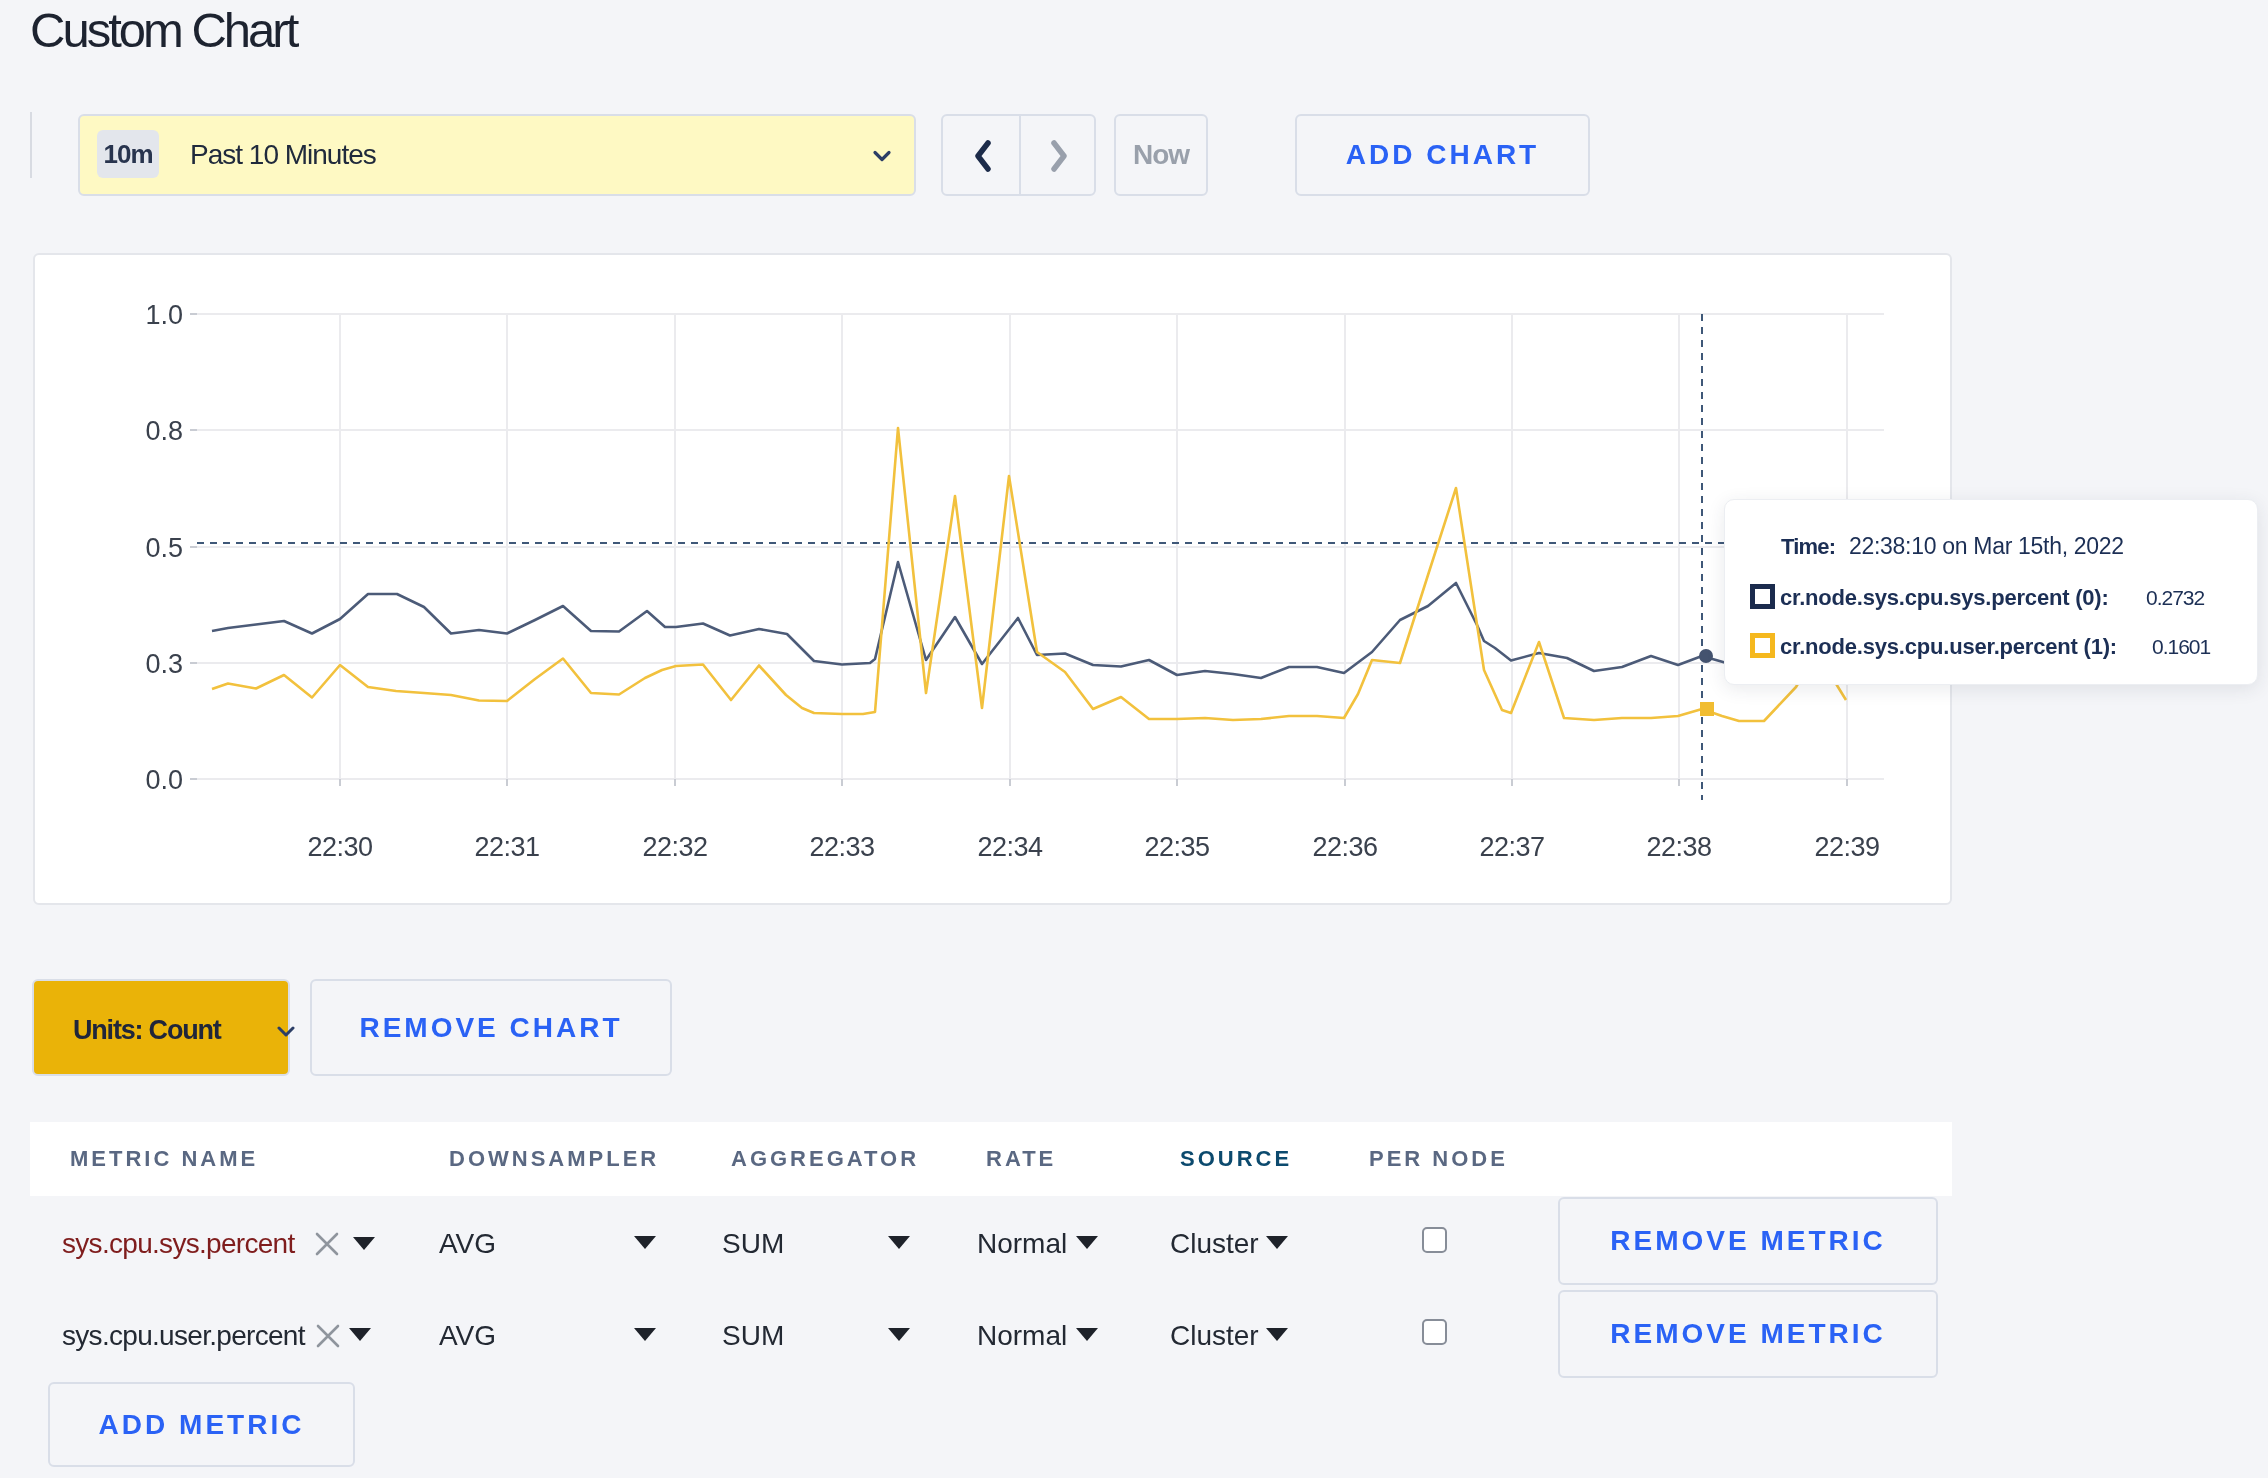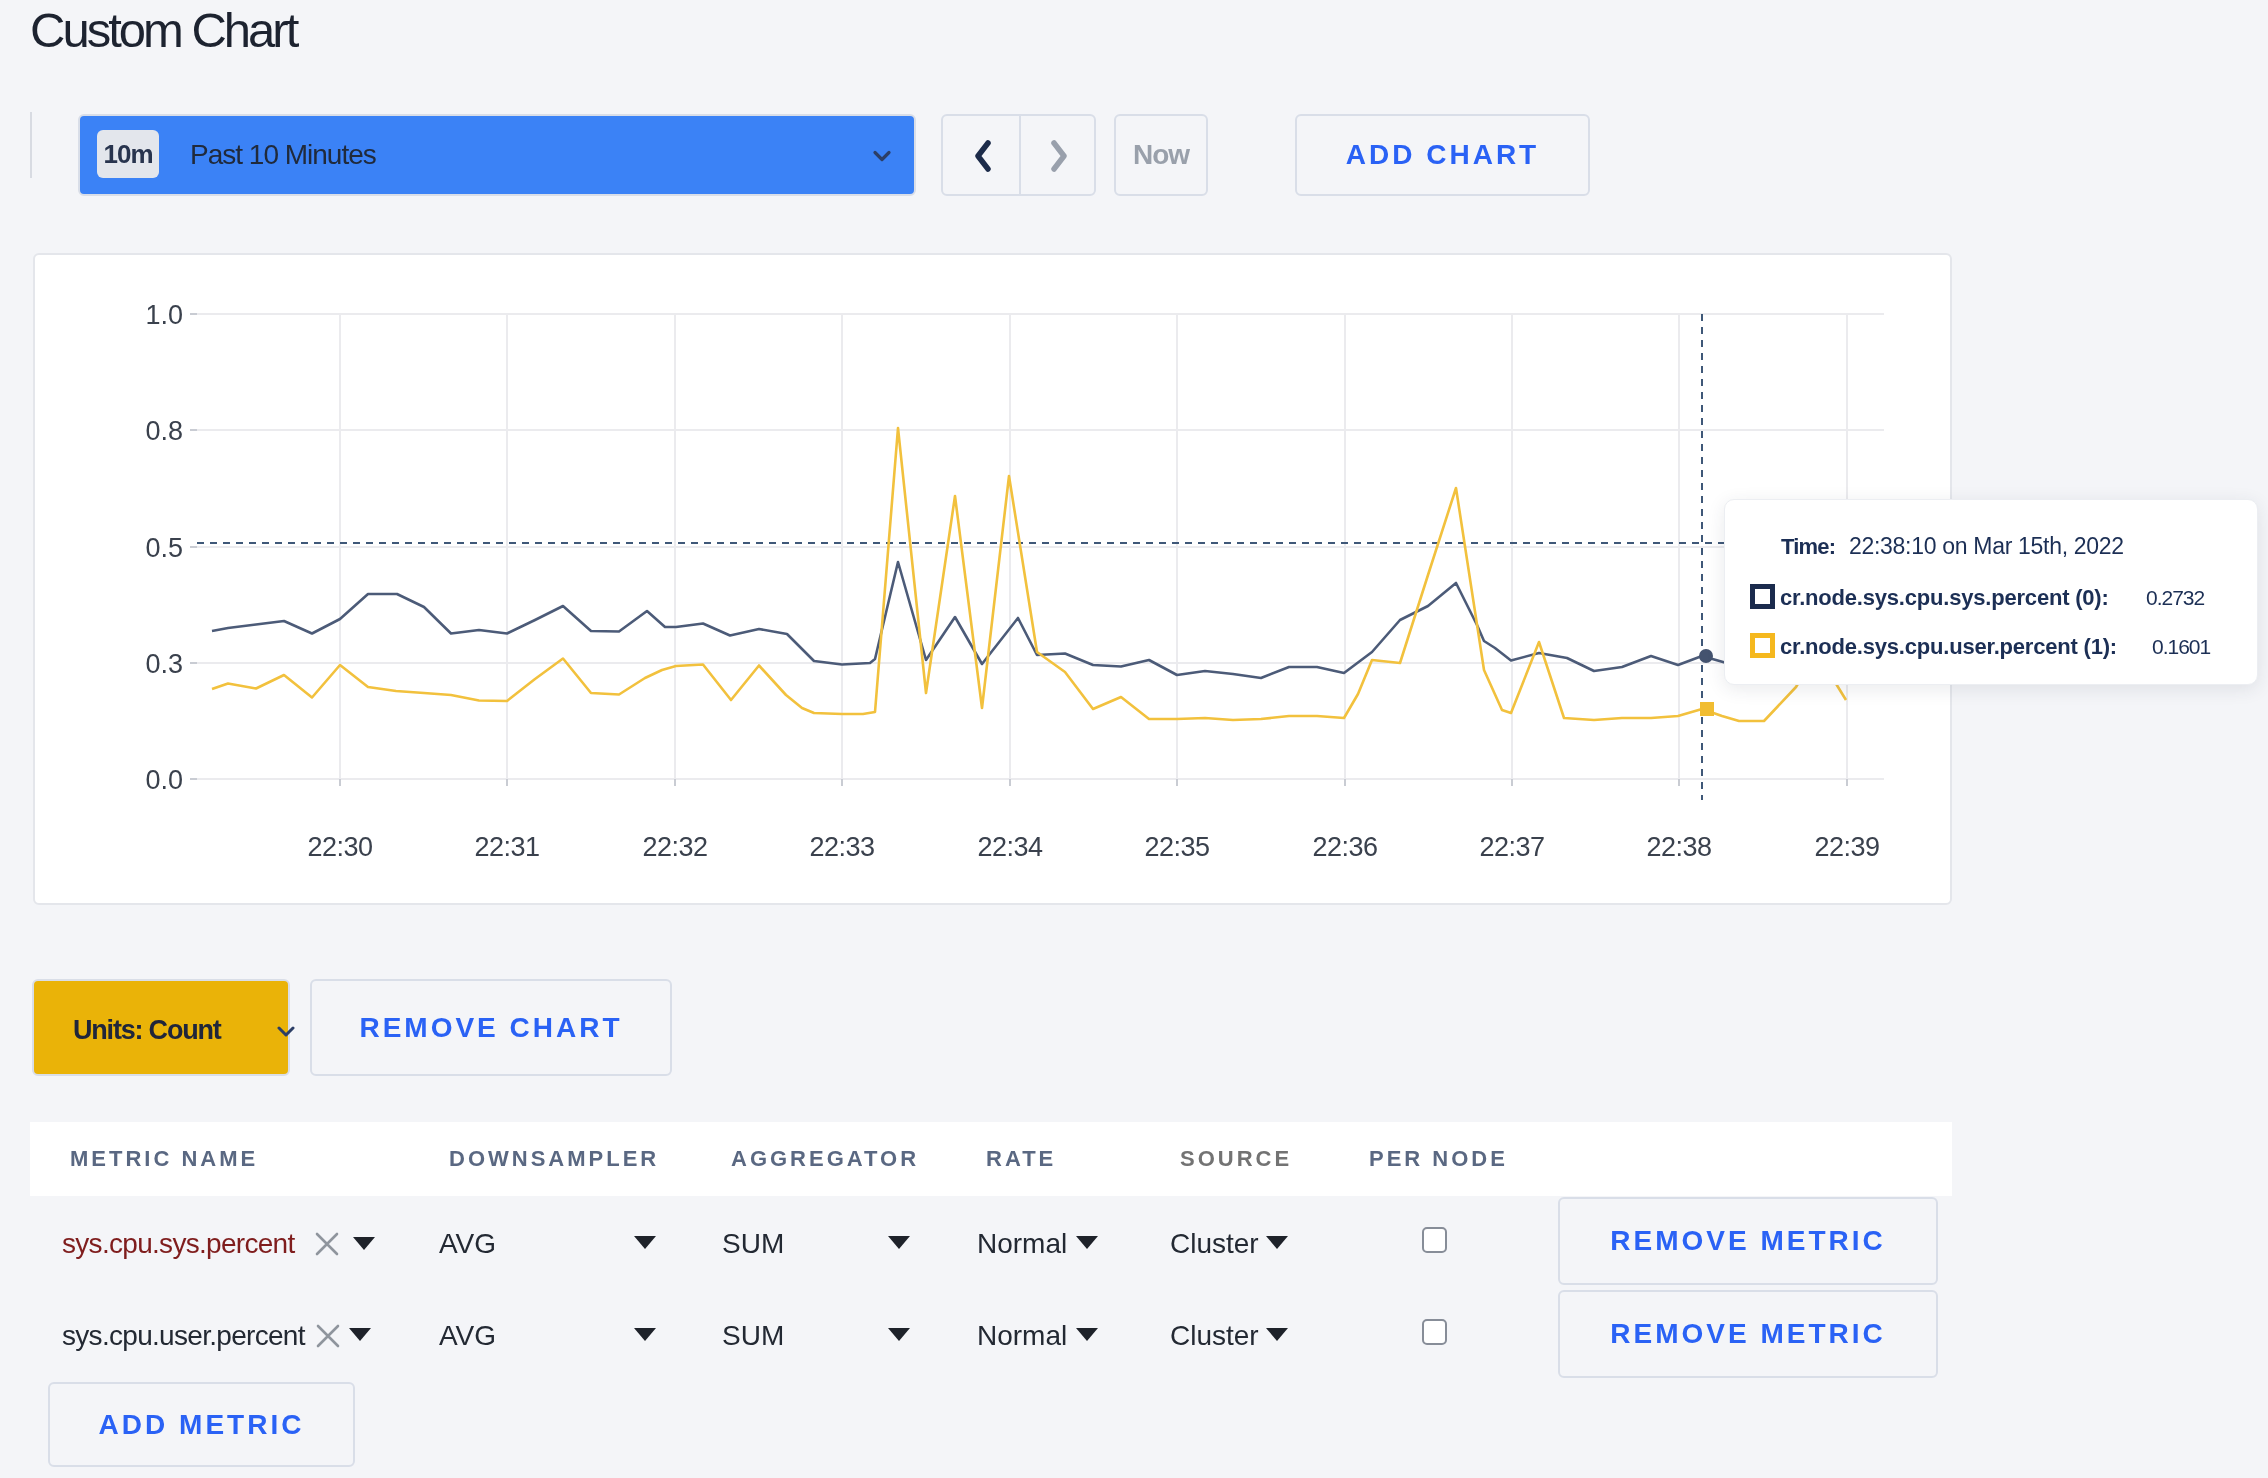--- a/index.html
+++ b/index.html
@@ -9,21 +9,21 @@
   .bluetxt { color:#2a62f5; letter-spacing:3px; font-weight:bold; }
   .tri { width:0; height:0; border-left:11.5px solid transparent; border-right:11.5px solid transparent; border-top:13.5px solid #1e222a; display:inline-block; position:absolute; }
 </style>
 </head>
 <body>
 
 <div class="abs" style="left:30px; top:2px; font-size:49px; font-weight:normal; letter-spacing:-3px; color:#1d2330;">Custom Chart</div>
 
 <div class="abs" style="left:30px; top:112px; width:2px; height:66px; background:#d8dbe2;"></div>
 
-<div class="btn" style="left:78px; top:114px; width:838px; height:82px; background:#3b82f6; justify-content:flex-start;">
+<div class="btn" style="left:78px; top:114px; width:838px; height:82px; background:#fef9c3; justify-content:flex-start;">
   <div style="position:absolute; left:17px; top:14px; width:62px; height:48px; background:#e3e6ec; border-radius:6px; display:flex; align-items:center; justify-content:center; font-size:26px; font-weight:bold; letter-spacing:-1px; color:#28344e;">10m</div>
   <div style="position:absolute; left:110px; top:0; height:78px; display:flex; align-items:center; font-size:28px; letter-spacing:-1px; color:#202a3c;">Past 10 Minutes</div>
   <svg style="position:absolute; left:792px; top:33px;" width="20" height="14" viewBox="0 0 20 14">
       <polyline points="3,3.5 10,10.5 17,3.5" fill="none" stroke="#2c3e66" stroke-width="3.2" stroke-linecap="round" stroke-linejoin="round"></polyline>
     </svg>
 </div>
 
 <div class="btn" style="left:941px; top:114px; width:155px; height:82px; background:transparent;">
   <div style="position:absolute; left:76px; top:0; width:2px; height:78px; background:#d9dee8;"></div>
   <svg style="position:absolute; left:30px; top:24px;" width="20" height="32" viewBox="0 0 20 32">
@@ -131,21 +131,21 @@
       <polyline points="2,3 9,10 16,3" fill="none" stroke="#2c3e66" stroke-width="3" stroke-linecap="round" stroke-linejoin="round"></polyline>
     </svg>
 </div>
 <div class="btn bluetxt" style="left:310px; top:979px; width:362px; height:97px; font-size:28px;">REMOVE CHART</div>
 
 <div class="abs" style="left:30px; top:1122px; width:1922px; height:74px; background:#fff;"></div>
 <div class="abs" style="left:70px; top:1146px; font-size:22px; letter-spacing:3px; font-weight:bold; color:#5a6882; z-index:2;">METRIC NAME</div>
 <div class="abs" style="left:449px; top:1146px; font-size:22px; letter-spacing:3px; font-weight:bold; color:#5a6882; z-index:2;">DOWNSAMPLER</div>
 <div class="abs" style="left:731px; top:1146px; font-size:22px; letter-spacing:3px; font-weight:bold; color:#5a6882; z-index:2;">AGGREGATOR</div>
 <div class="abs" style="left:986px; top:1146px; font-size:22px; letter-spacing:3px; font-weight:bold; color:#5a6882; z-index:2;">RATE</div>
-<div class="abs" style="left:1180px; top:1146px; font-size:22px; letter-spacing:3px; font-weight:bold; color:#737373; z-index:2;">SOURCE</div>
+<div class="abs" style="left:1180px; top:1146px; font-size:22px; letter-spacing:3px; font-weight:bold; color:#0c4a6e; z-index:2;">SOURCE</div>
 <div class="abs" style="left:1369px; top:1146px; font-size:22px; letter-spacing:3px; font-weight:bold; color:#5a6882; z-index:2;">PER NODE</div>
 
 <div class="abs" style="left:62px; top:1228px; font-size:28px; letter-spacing:-0.7px; color:#7f1d1d;">sys.cpu.sys.percent</div>
 <svg class="abs" style="left:312px; top:1229px;" width="30" height="30" viewBox="0 0 30 30">
     <path d="M5 5 L25 25 M25 5 L5 25" stroke="#8f959d" stroke-width="2.6" stroke-linecap="round"></path>
   </svg>
 <div class="tri" style="left:353px; top:1237px;"></div>
 <div class="abs" style="left:439px; top:1228px; font-size:28px; color:#232933;">AVG</div>
 <div class="tri" style="left:634px; top:1236px;"></div>
 <div class="abs" style="left:722px; top:1228px; font-size:28px; color:#232933;">SUM</div>

